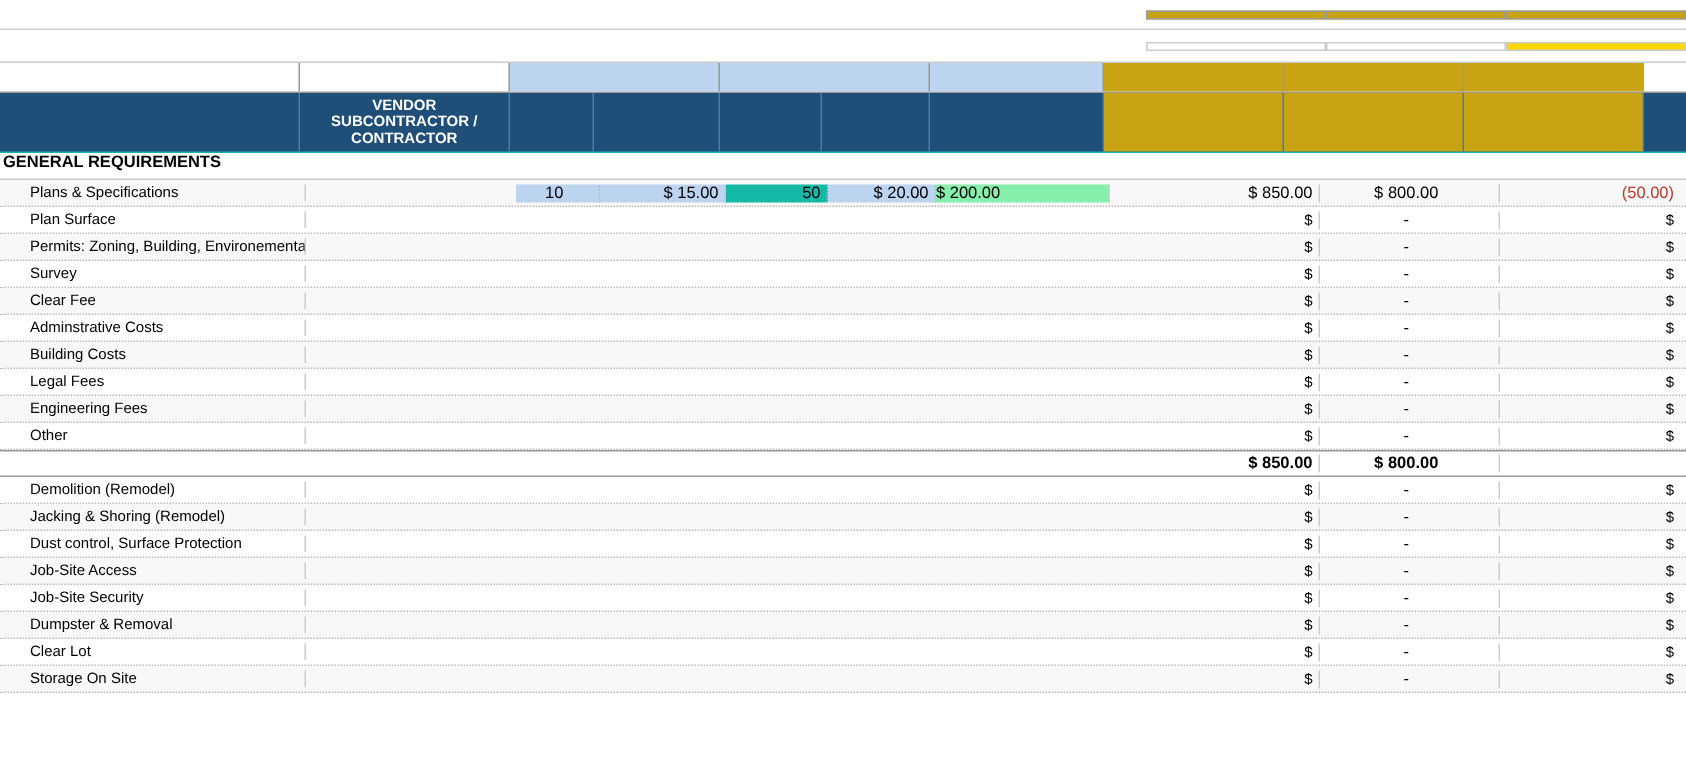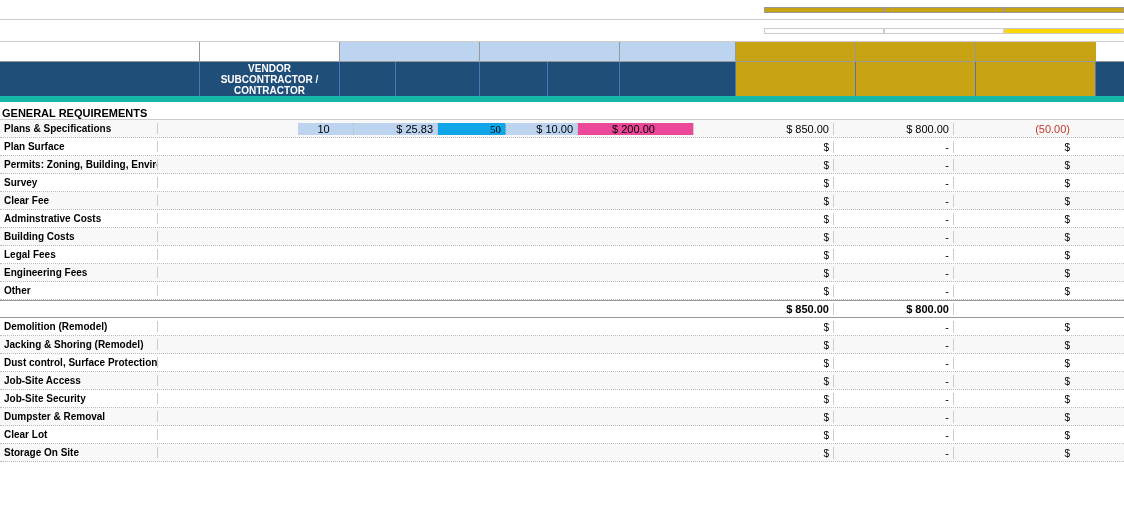--- a/index.html
+++ b/index.html
@@ -124,21 +124,21 @@
     }
 
     
     .sub-headers {
       display: flex;
       height: 40px;
       background: #1f4e79;
       color: #fff;
       font-weight: bold;
       font-size: 11px;
-      border-bottom: 6px solid #14b8a6;
+      border-bottom: 1px solid #14b8a6;
     }
     .sub-header-cell {
       display: flex;
       align-items: center;
       padding: 2px 4px;
       border-right: 1px solid #4a7ab5;
     }
     .sh-task { width: 200px; }
     .sh-vendor { width: 140px; font-size: 10px; flex-direction: column; justify-content: center; }
     .sh-hrs { width: 56px; justify-content: center; }
@@ -155,44 +155,43 @@
       overflow-y: auto;
       height: calc(519px - 20px - 22px - 20px - 40px);
     }
 
     .section-header {
       display: flex;
       height: 18px;
       background: #fff;
       font-weight: bold;
       font-size: 11px;
-      align-items: flex-end;
+      align-items: flex-start;
       border-bottom: 1px solid #ccc;
     }
     .section-title {
       padding-left: 2px;
       width: 200px;
     }
 
     .data-row {
       display: flex;
       height: 18px;
       border-bottom: 1px dotted #bbb;
       align-items: center;
     }
     .data-row:nth-child(even) { background: #f8f8f8; }
 
     .dc-task {
-      width: 158px;
-      padding-left: 4px;
+      width: 204px;
+      padding-left: 20px;
       font-size: 10px;
       border-right: 1px solid #ccc;
       white-space: nowrap;
       overflow: hidden;
-      font-weight: bold;
     }
     .dc-vendor {
       width: 140px;
       border-right: 1px solid #ccc;
       background: #bcd4f0;
     }
     .dc-hrs {
       width: 56px;
       text-align: center;
       padding-right: 4px;
@@ -204,46 +203,45 @@
       text-align: right;
       padding-right: 4px;
       border-right: 1px dotted #bbb;
       background: #bcd4f0;
     }
     .dc-units {
       width: 68px;
       text-align: right;
       padding-right: 4px;
       border-right: 1px dotted #bbb;
-      background: #0ea5e9;
-      font-family: Liberation Serif, serif;
+      background: #14b8a6;
     }
     .dc-perunit {
       width: 72px;
       text-align: right;
       padding-right: 4px;
       border-right: 1px dotted #bbb;
       background: #bcd4f0;
     }
     .dc-fixed {
       width: 116px;
-      text-align: center;
+      text-align: left;
       padding-right: 4px;
       border-right: 1px solid #ccc;
-      background: #ec4899;
+      background: #86efac;
     }
     .dc-budget {
       width: 140px;
       text-align: right;
       padding-right: 4px;
       border-right: 1px solid #ccc;
     }
     .dc-actual {
       width: 120px;
-      text-align: right;
+      text-align: center;
       padding-right: 4px;
       border-right: 1px solid #ccc;
     }
     .dc-underover {
       width: 120px;
       text-align: right;
       padding-right: 4px;
     }
 
     .subtotal-row {
@@ -307,23 +305,23 @@
   </div>
 
   <div class="data-area" id="data-area">
       <div class="section-header">
         <div class="section-title">GENERAL REQUIREMENTS</div>
       </div>
       <div class="data-row">
         <div class="dc-task">Plans &amp; Specifications</div>
         <div class="dc-vendor"></div>
         <div class="dc-hrs">10</div>
-        <div class="dc-rate">$ 25.83</div>
+        <div class="dc-rate">$ 15.00</div>
         <div class="dc-units">50</div>
-        <div class="dc-perunit">$ 10.00</div>
+        <div class="dc-perunit">$ 20.00</div>
         <div class="dc-fixed">$ 200.00</div>
         <div class="dc-budget">$ 850.00</div>
         <div class="dc-actual">$ 800.00</div>
         <div class="dc-underover negative">(50.00)</div>
       </div>
       <div class="data-row">
         <div class="dc-task">Plan Surface</div>
         <div class="dc-vendor"></div>
         <div class="dc-hrs"></div>
         <div class="dc-rate"></div>

